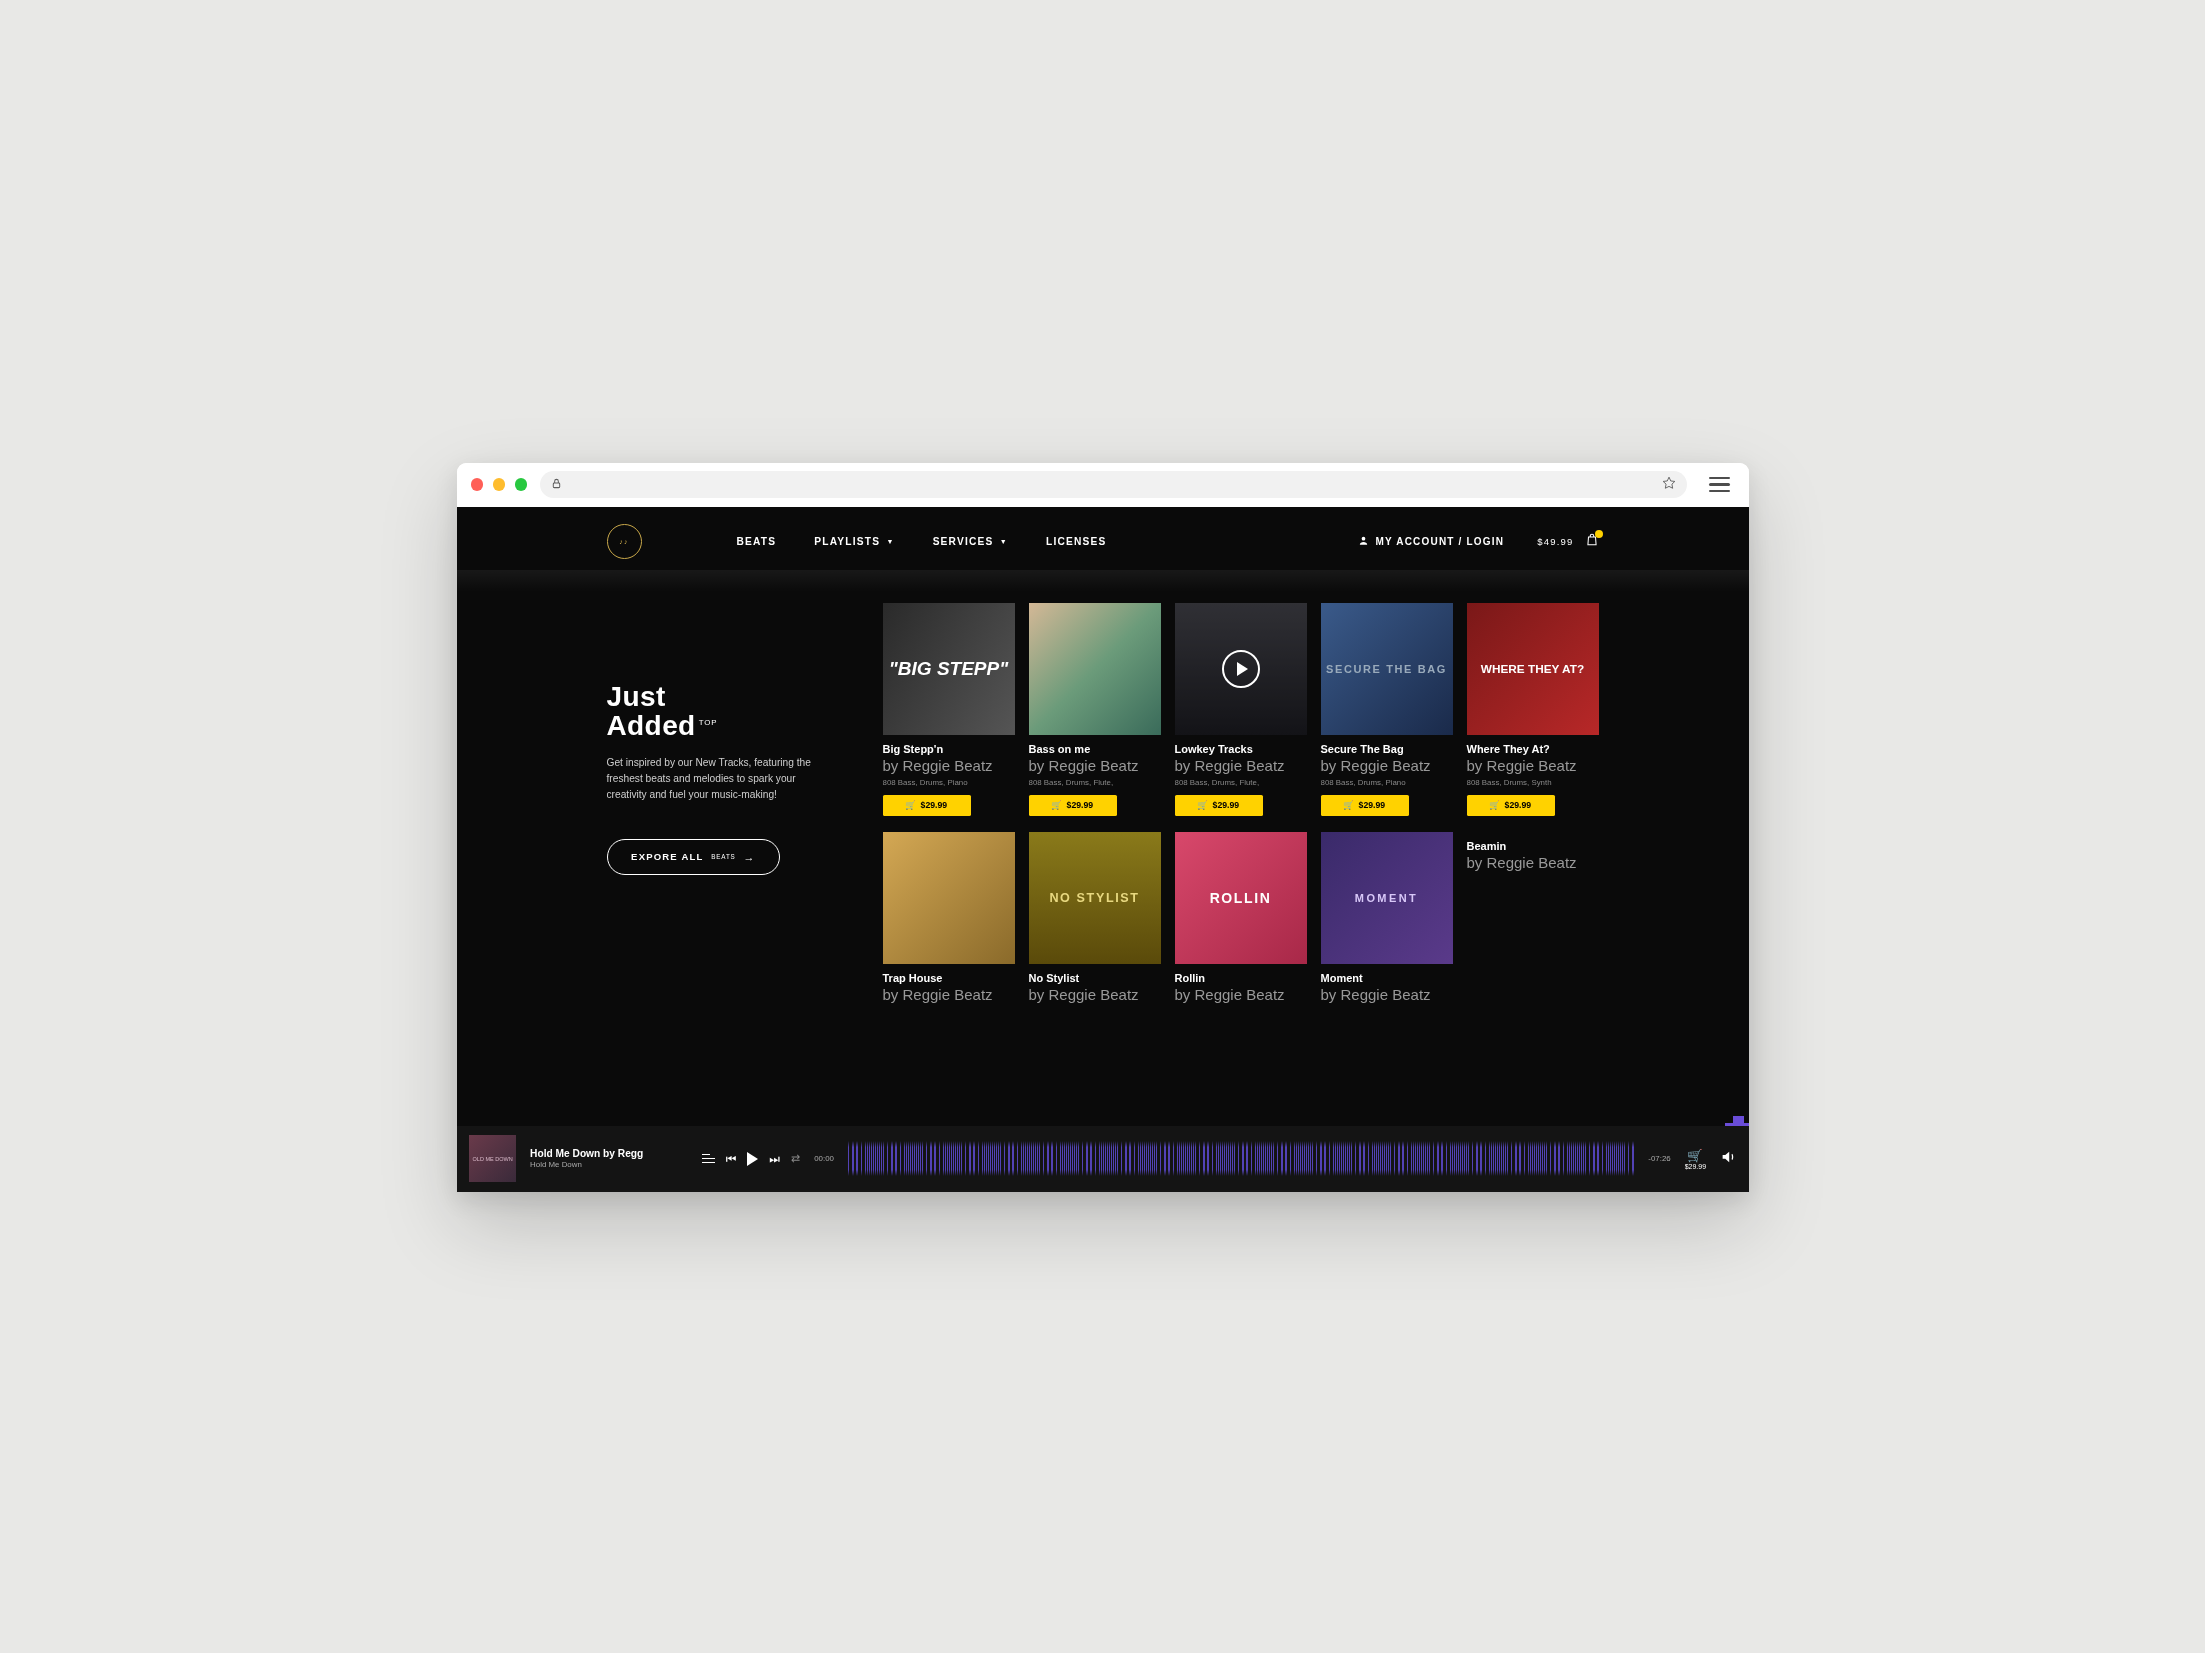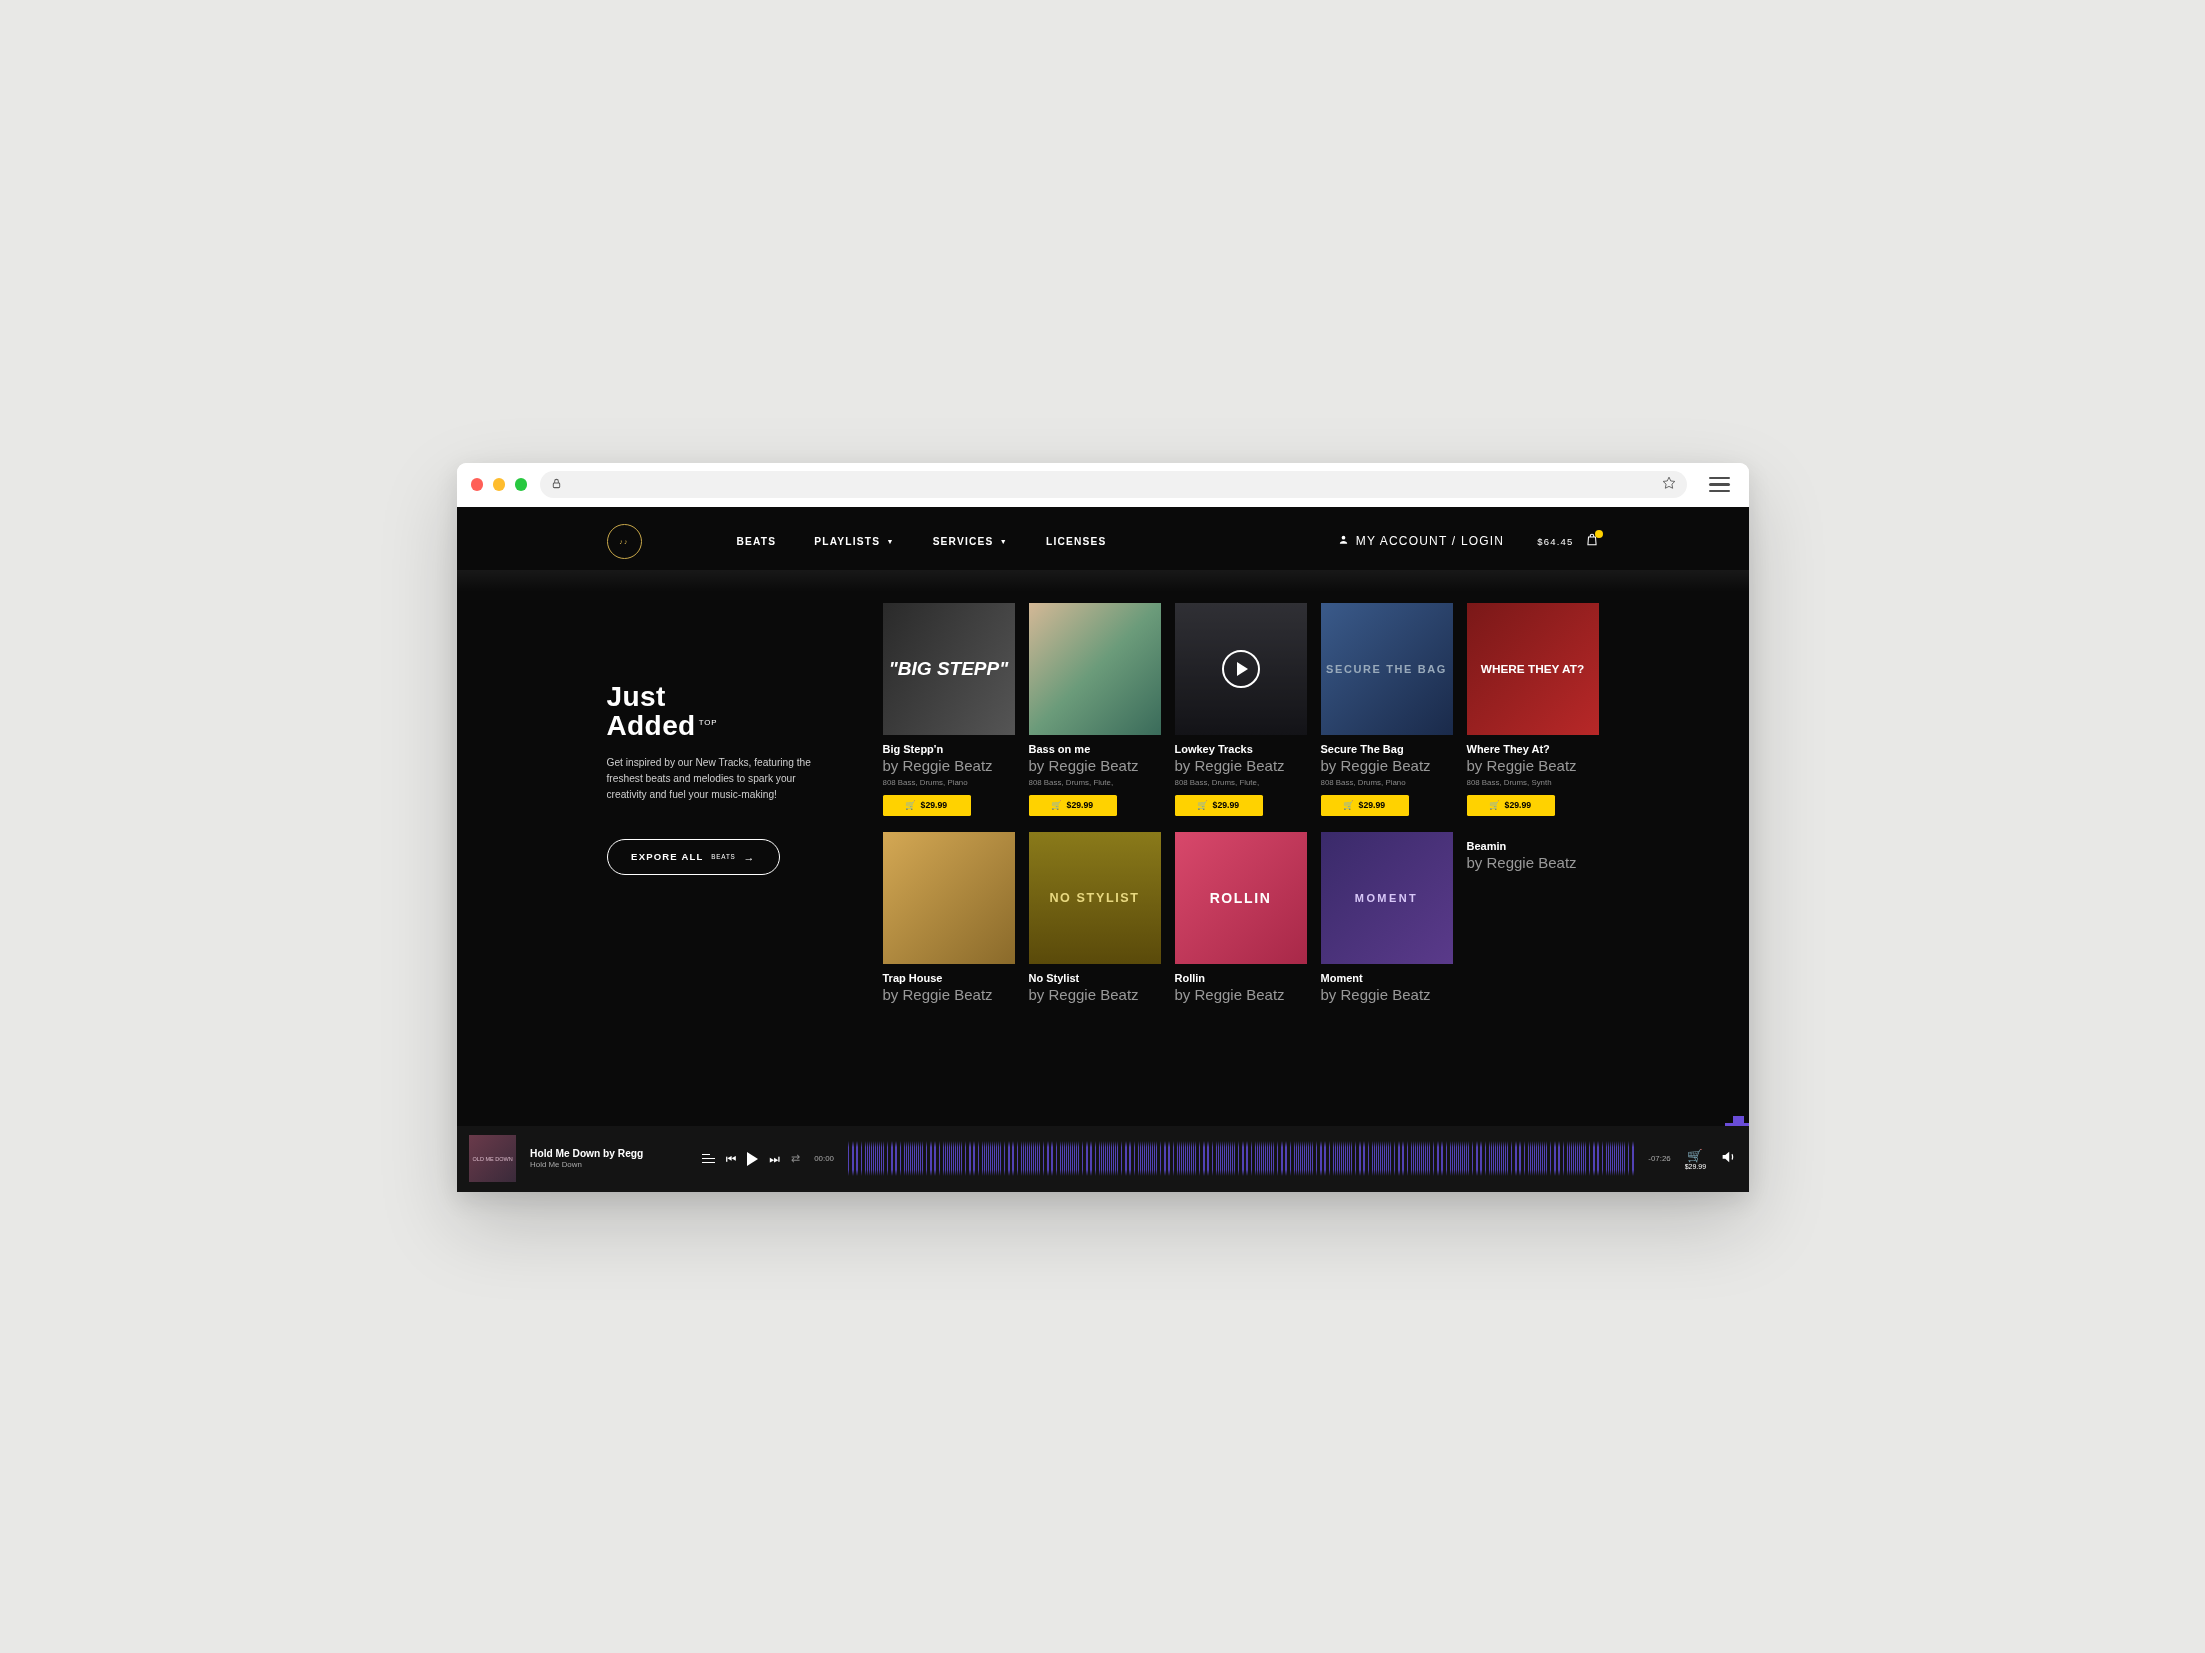--- a/index.html
+++ b/index.html
@@ -59,21 +59,21 @@
 }
 .logo {
   width: 35px; height: 35px; border: 0.8px solid #c9a84a; border-radius: 50%;
   display: flex; align-items: center; justify-content: center;
   color: #c9a84a; font-size: 7px; font-weight: bold;
 }
 .nav-links { display: flex; gap: 38px; margin-left: 95px; }
 .nav-link { display: flex; align-items: center; gap: 6.3px; cursor: pointer; font-weight: 600; }
 .caret { font-size: 7px; }
 .nav-right { margin-left: auto; display: flex; align-items: center; gap: 33px; }
-.account { display: flex; align-items: flex-end; gap: 6.3px; font-size: 12px; font-weight: 400; }
+.account { display: flex; align-items: center; gap: 6.3px; font-size: 10px; font-weight: 700; }
 .cart-area { display: flex; align-items: center; gap: 11px; font-size: 9.5px; }
 .bag { position: relative; font-size: 14px; }
 .bag-badge { position: absolute; top: -3.2px; right: -4.7px; width: 7.9px; height: 7.9px; background: #ffd200; border-radius: 50%; }
 
 .content { display: flex; padding: 44px 150px 0; gap: 44px; position: relative; }
 .content::before {
   content: ""; position: absolute; top: 11px; left: 0; right: 0; height: 22px;
   background: linear-gradient(to bottom, rgba(255,255,255,0.06), transparent);
 }
 .left-col { width: 260px; padding-top: 79px; }
@@ -213,21 +213,21 @@
       </div>
       <div class="nav-right">
         <div class="account">
           <span><svg width="11" height="11" viewBox="0 0 24 24" fill="currentColor">
                 <circle cx="12" cy="8" r="4"></circle>
                 <path d="M4 21c0-4 4-6 8-6s8 2 8 6"></path>
               </svg></span>
           <span>MY ACCOUNT / LOGIN</span>
         </div>
         <div class="cart-area">
-          <span>$64.45</span>
+          <span>$49.99</span>
           <span class="bag">
             <svg width="14" height="14" viewBox="0 0 24 24" fill="none" stroke="currentColor" stroke-width="1.8">
                 <path d="M6 7h12l1 13H5z"></path>
                 <path d="M9 7V5a3 3 0 1 1 6 0v2"></path>
               </svg>
             <span class="bag-badge"></span>
           </span>
         </div>
       </div>
     </div>

